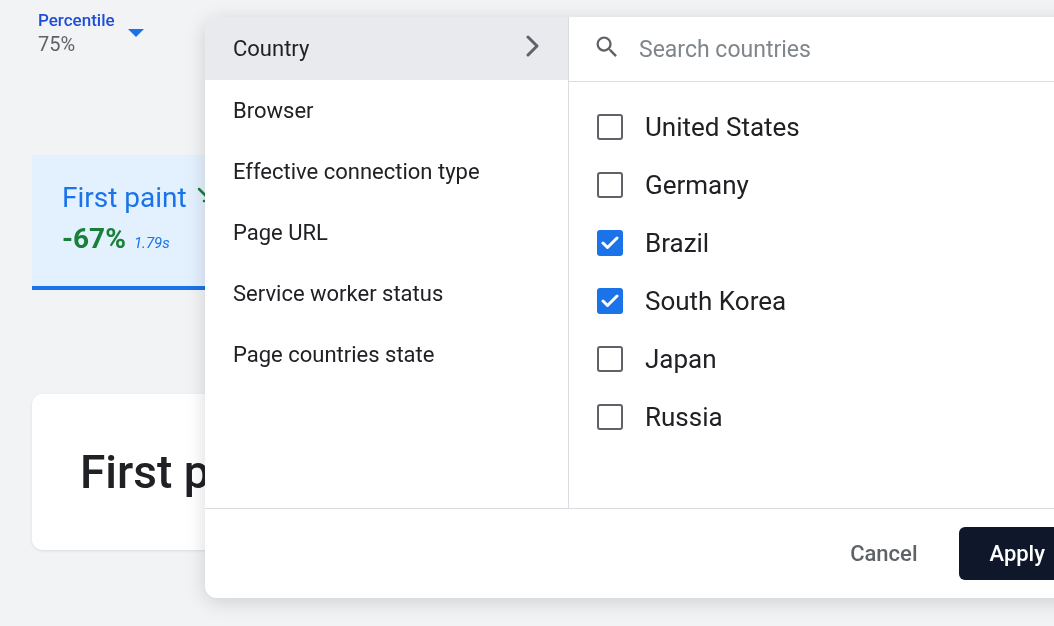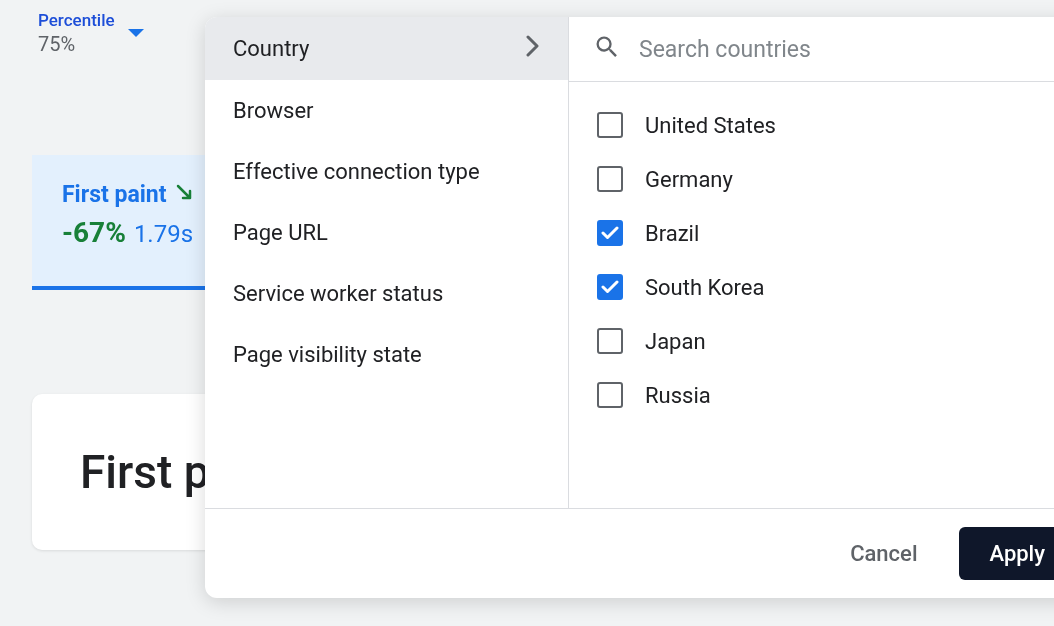--- a/index.html
+++ b/index.html
@@ -50,38 +50,39 @@
       border-bottom: 4px solid #1a73e8;
       padding: 26px 30px;
     }
     .metric-title-row {
       display: flex;
       align-items: center;
       gap: 10px;
     }
     .metric-title {
       color: #1a73e8;
-      font-size: 23px;
-      font-weight: 700;
+      font-size: 28px;
+      font-weight: 400;
     }
     .metric-value-row {
       display: flex;
       align-items: baseline;
       gap: 8px;
       margin-top: 8px;
     }
     .metric-percent {
       color: #188038;
       font-size: 28px;
       font-weight: 700;
     }
     .metric-time {
       color: #1a73e8;
-      font-size: 24px;
+      font-size: 15px;
       font-weight: 400;
+      font-style: italic;
     }
     .header-card {
       position: absolute;
       top: 394px;
       left: 32px;
       width: 1020px;
       height: 156px;
       background: #fff;
       border-radius: 10px;
       box-shadow: 0 1px 3px rgba(0,0,0,0.1);
@@ -179,21 +180,21 @@
       display: flex;
       align-items: center;
       justify-content: center;
       flex-shrink: 0;
     }
     .checkbox.checked {
       background: #1a73e8;
       border-color: #1a73e8;
     }
     .option-label {
-      font-size: 22px;
+      font-size: 26px;
       color: #202124;
     }
     .popup-footer {
       border-top: 1px solid #dadce0;
       padding: 18px 30px;
       display: flex;
       justify-content: flex-end;
       align-items: center;
       gap: 30px;
     }
@@ -267,21 +268,21 @@
         <div class="category-item">
           <span>Effective connection type</span>
         </div>
         <div class="category-item">
           <span>Page URL</span>
         </div>
         <div class="category-item">
           <span>Service worker status</span>
         </div>
         <div class="category-item">
-          <span>Page visibility state</span>
+          <span>Page countries state</span>
         </div>
       </div>
     <div class="options-panel">
       <div class="search-row">
         <span>
           <svg width="28" height="28" viewBox="0 0 24 24">
               <path d="M15.5 14h-.79l-.28-.27A6.471 6.471 0 0 0 16 9.5 6.5 6.5 0 1 0 9.5 16c1.61 0 3.09-.59 4.23-1.57l.27.28v.79l5 4.99L20.49 19l-4.99-5zm-6 0C7.01 14 5 11.99 5 9.5S7.01 5 9.5 5 14 7.01 14 9.5 11.99 14 9.5 14z" fill="#5f6368"></path>
             </svg>
         </span>
         <input class="search-input" type="text" placeholder="Search countries" style="">

